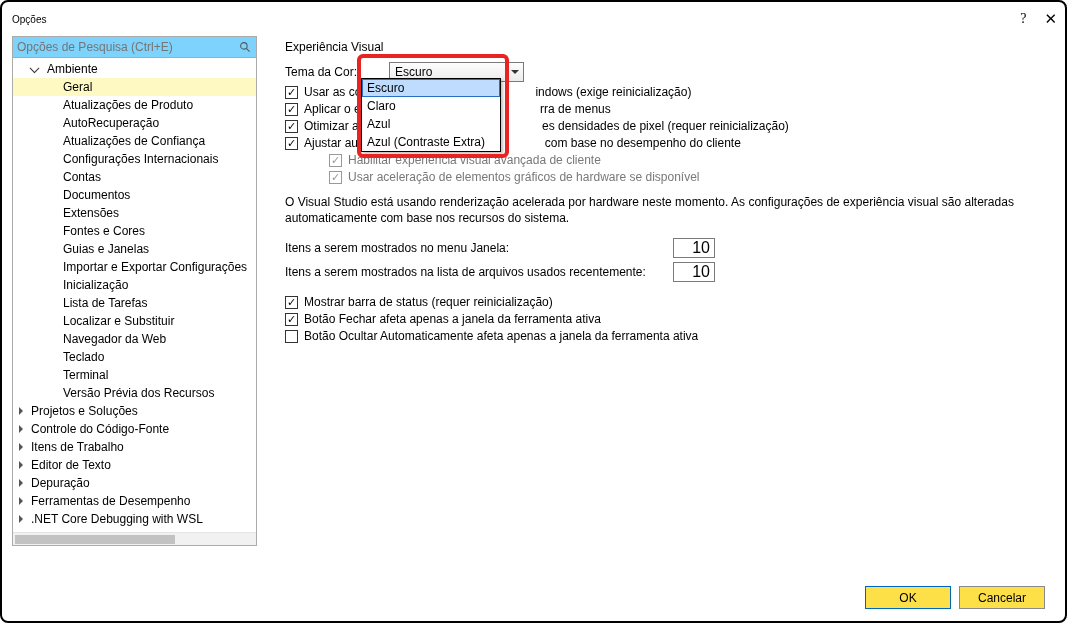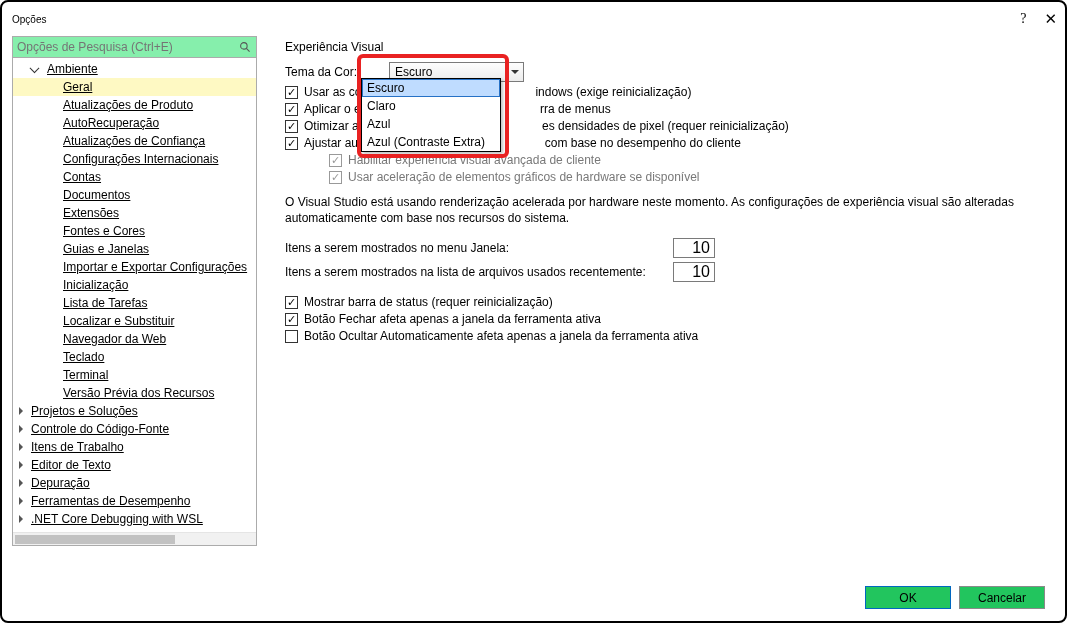--- a/index.html
+++ b/index.html
@@ -33,21 +33,21 @@
     }
     .sidebar {
       width: 245px;
       display: flex;
       flex-direction: column;
     }
     .search-box {
       display: flex;
       align-items: center;
       border: 1px solid #ababab;
-      background: #86efac;
+      background: #7dd3fc;
       height: 22px;
       padding: 0 4px;
       color: #6d6d6d;
       position: relative;
     }
     .search-box input {
       border: none;
       outline: none;
       flex: 1;
       font-size: 12px;
@@ -59,21 +59,21 @@
       display:flex; align-items:center; justify-content:center;
     }
     .tree {
       border: 1px solid #ababab;
       border-top: none;
       flex: 1;
       overflow: hidden;
       position: relative;
       background: #fff;
     }
-    .tree-inner { padding: 2px 0; text-decoration: underline; }
+    .tree-inner { padding: 2px 0; }
     .tree-item {
       padding: 2px 0 2px 18px;
       white-space: nowrap;
       cursor: default;
       position: relative;
       display: flex;
       align-items: center;
     }
     .tree-item.level1 { padding-left: 18px; }
     .tree-item.level2 { padding-left: 50px; }
@@ -177,21 +177,21 @@
       position: absolute;
       bottom: 12px;
       right: 20px;
       display: flex;
       gap: 8px;
     }
     .btn {
       width: 86px;
       height: 23px;
       border: 1px solid #8a8a8a;
-      background: #22c55e;
+      background: #fde047;
       display:flex;align-items:center;justify-content:center;
       cursor: default;
       font-size:12px;
     }
     .btn.primary { border: 1px solid #0067c0; }
   </style>
 </head>
 <body>
 
 <div class="titlebar">

